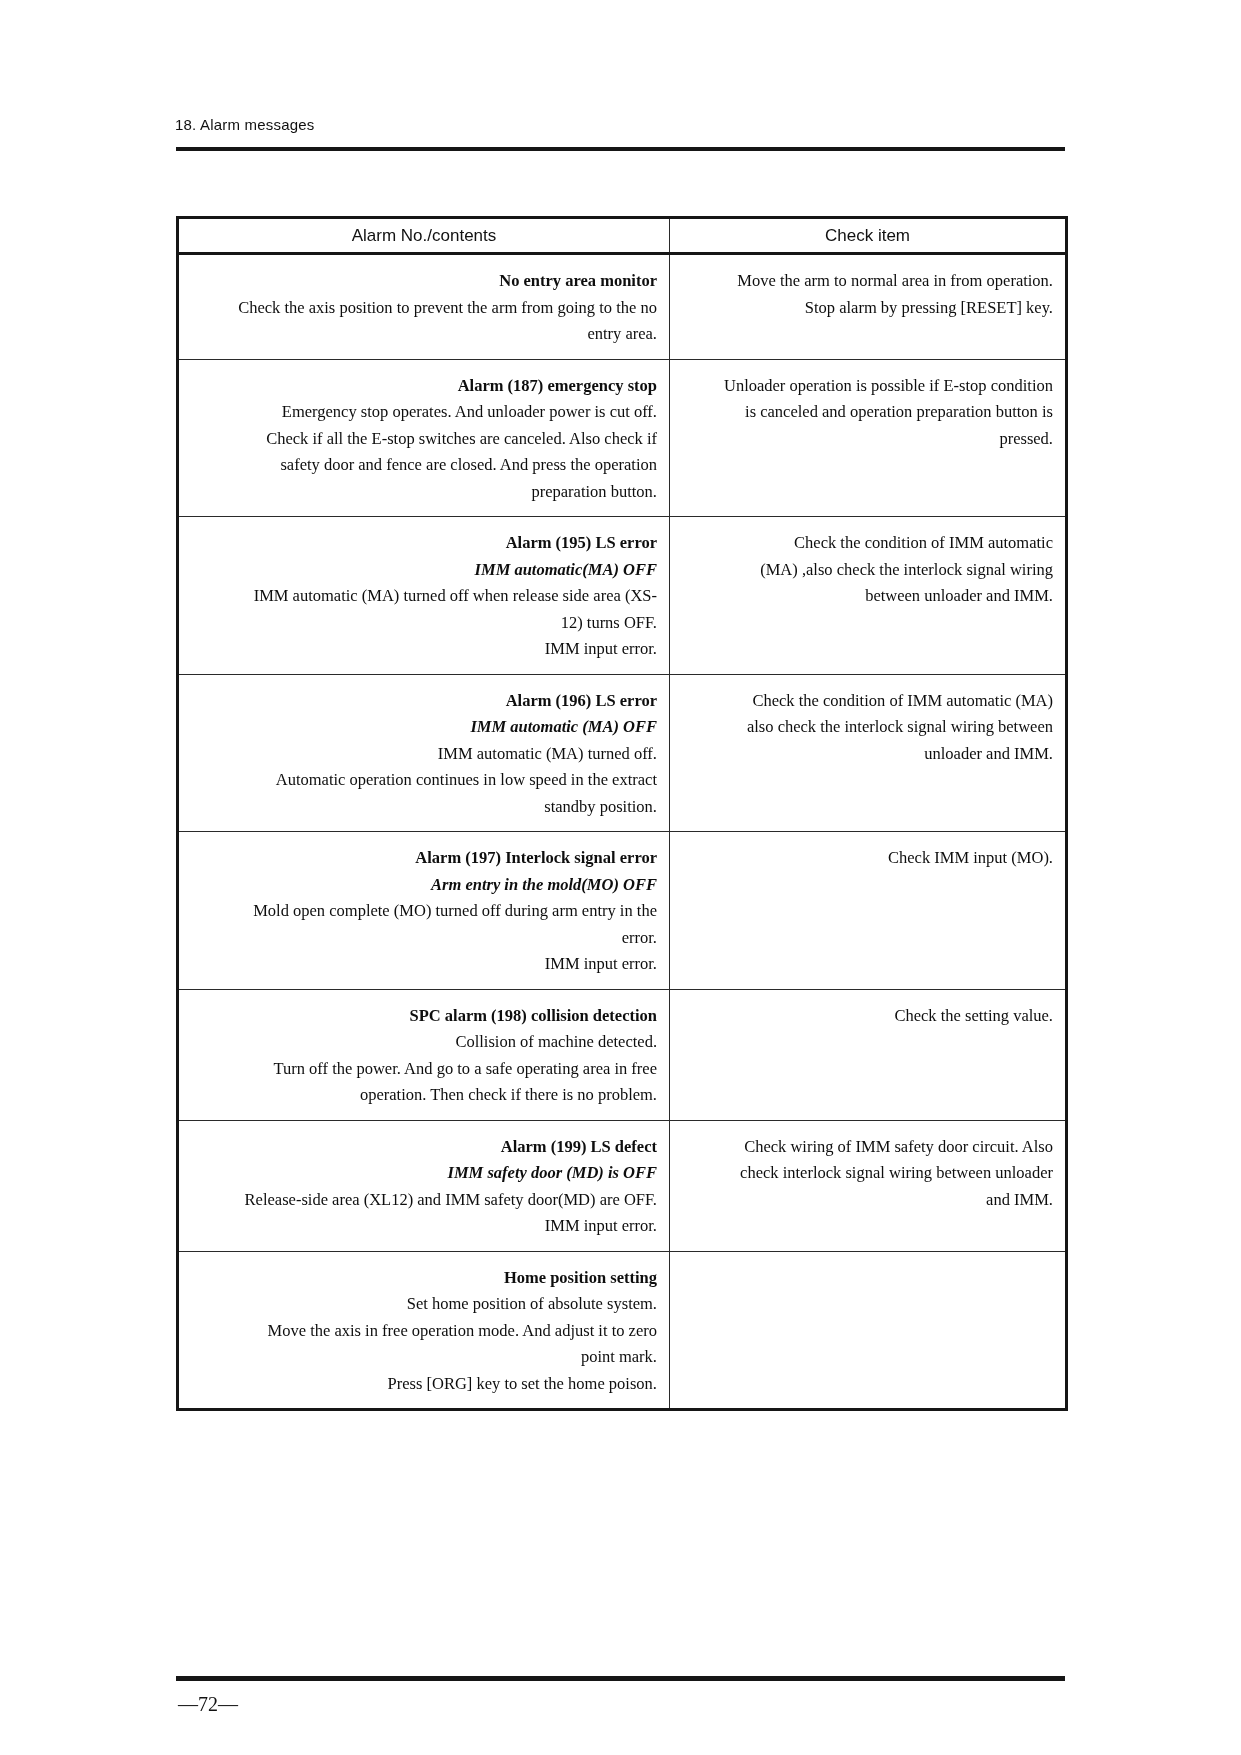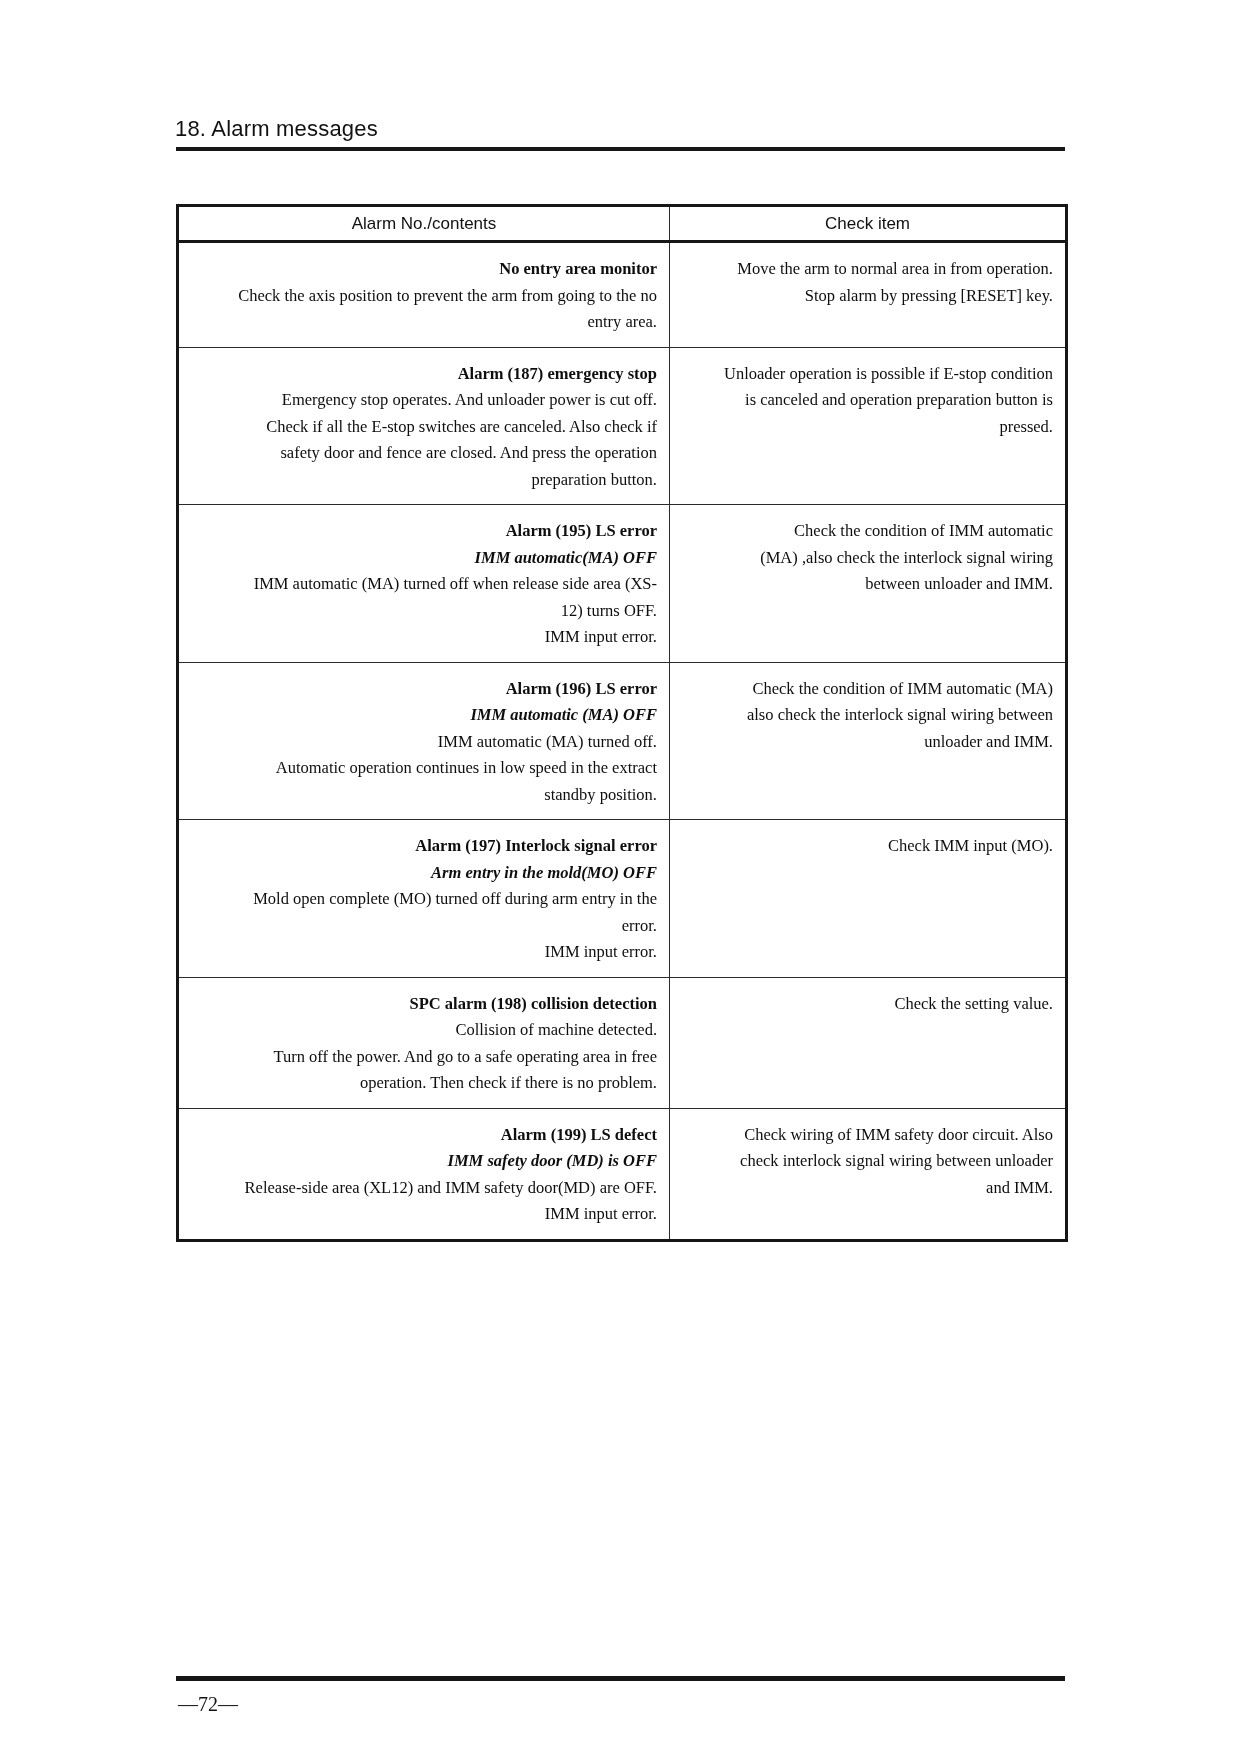--- a/index.html
+++ b/index.html
@@ -12,37 +12,37 @@
     width: 1241px;
     height: 1755px;
     font-family: "Liberation Serif", serif;
     color: #111111;
   }
   .page-title {
     position: absolute;
     left: 175px;
     top: 116px;
     font-family: "Liberation Sans", sans-serif;
-    font-size: 22px;
+    font-size: 15px;
     letter-spacing: 0.2px;
     color: #111111;
     white-space: nowrap;
   }
   .title-rule {
     position: absolute;
     left: 176px;
     top: 147px;
     width: 889px;
     height: 4px;
     background: #161616;
   }
   .doc-table {
     position: absolute;
     left: 176px;
-    top: 204px;
+    top: 216px;
     width: 889px;
     border-collapse: collapse;
     table-layout: fixed;
     border: 3px solid #161616;
   }
   .doc-table col.c-left  { width: 492px; }
   .doc-table col.c-right { width: 397px; }
   .doc-table th {
     font-family: "Liberation Sans", sans-serif;
     font-size: 17px;
@@ -189,18 +189,28 @@
           <div class="ln bold indent">IMM safety door (MD) is OFF</div>
           <div class="ln">Release-side area (XL12) and IMM safety door(MD) are OFF.</div>
           <div class="ln">IMM input error.</div>
         </td>
         <td>
           <div class="ln">Check wiring of IMM safety door circuit. Also</div>
           <div class="ln">check interlock signal wiring between unloader</div>
           <div class="ln">and IMM.</div>
         </td>
       </tr>
+      <tr>
+        <td>
+          <div class="ln bold">Home position setting</div>
+          <div class="ln">Set home position of absolute system.</div>
+          <div class="ln">Move the axis in free operation mode. And adjust it to zero</div>
+          <div class="ln">point mark.</div>
+          <div class="ln">Press [ORG] key to set the home poison.</div>
+        </td>
+        <td></td>
+      </tr>
     </tbody>
 </table>
 
 <div class="footer-rule"></div>
 
 <div class="page-number">—72—</div>
 
 </body></html>

